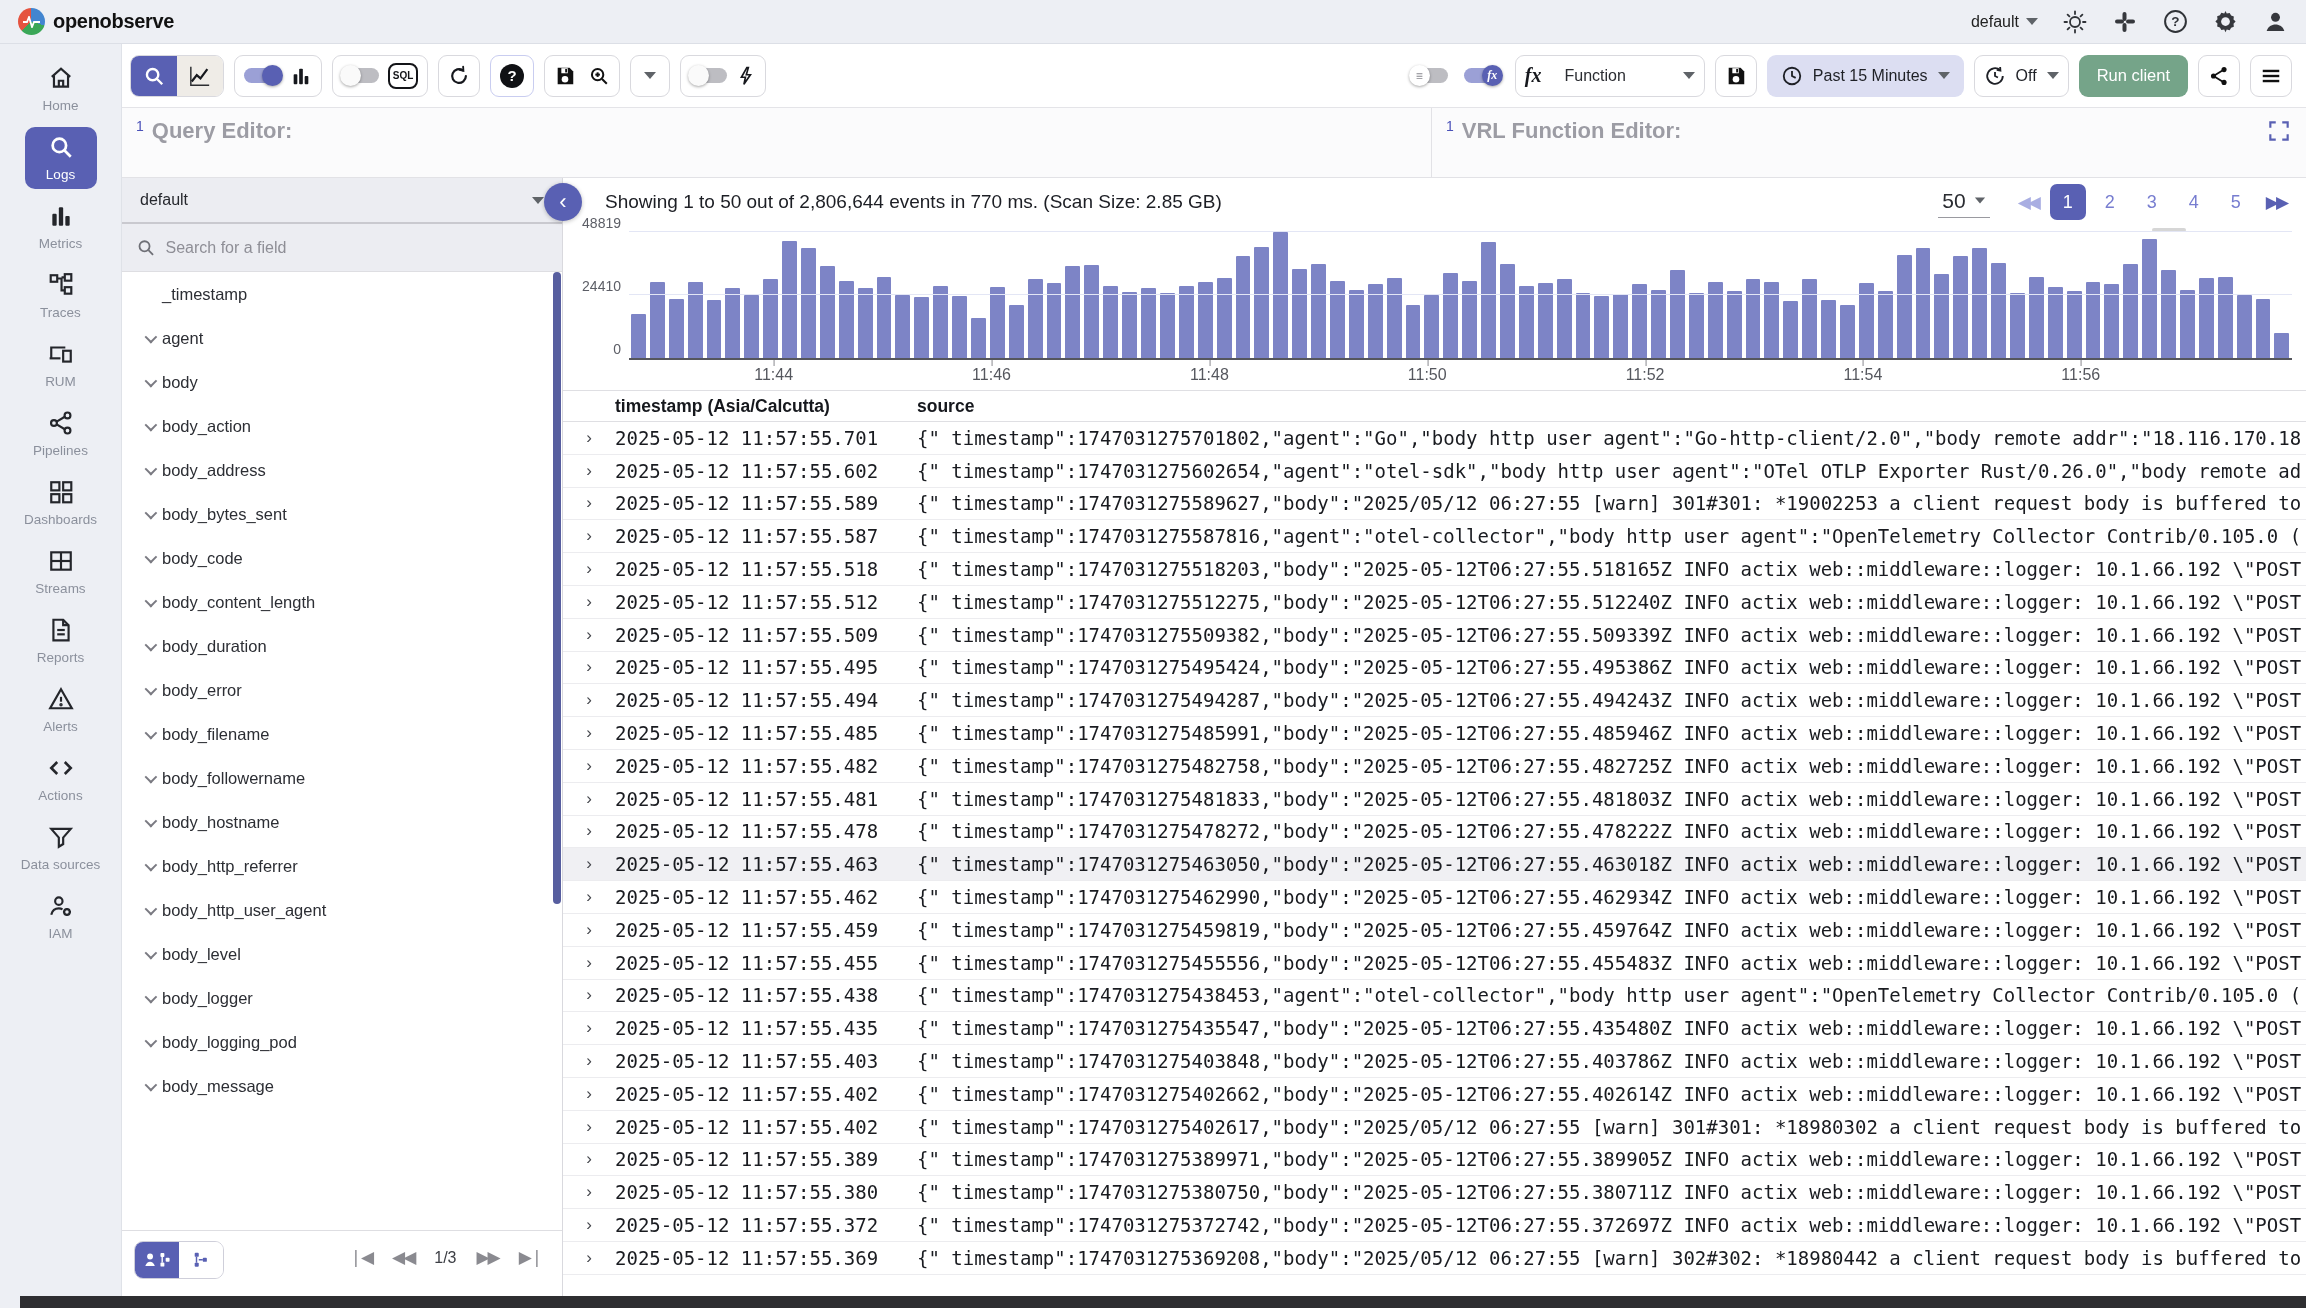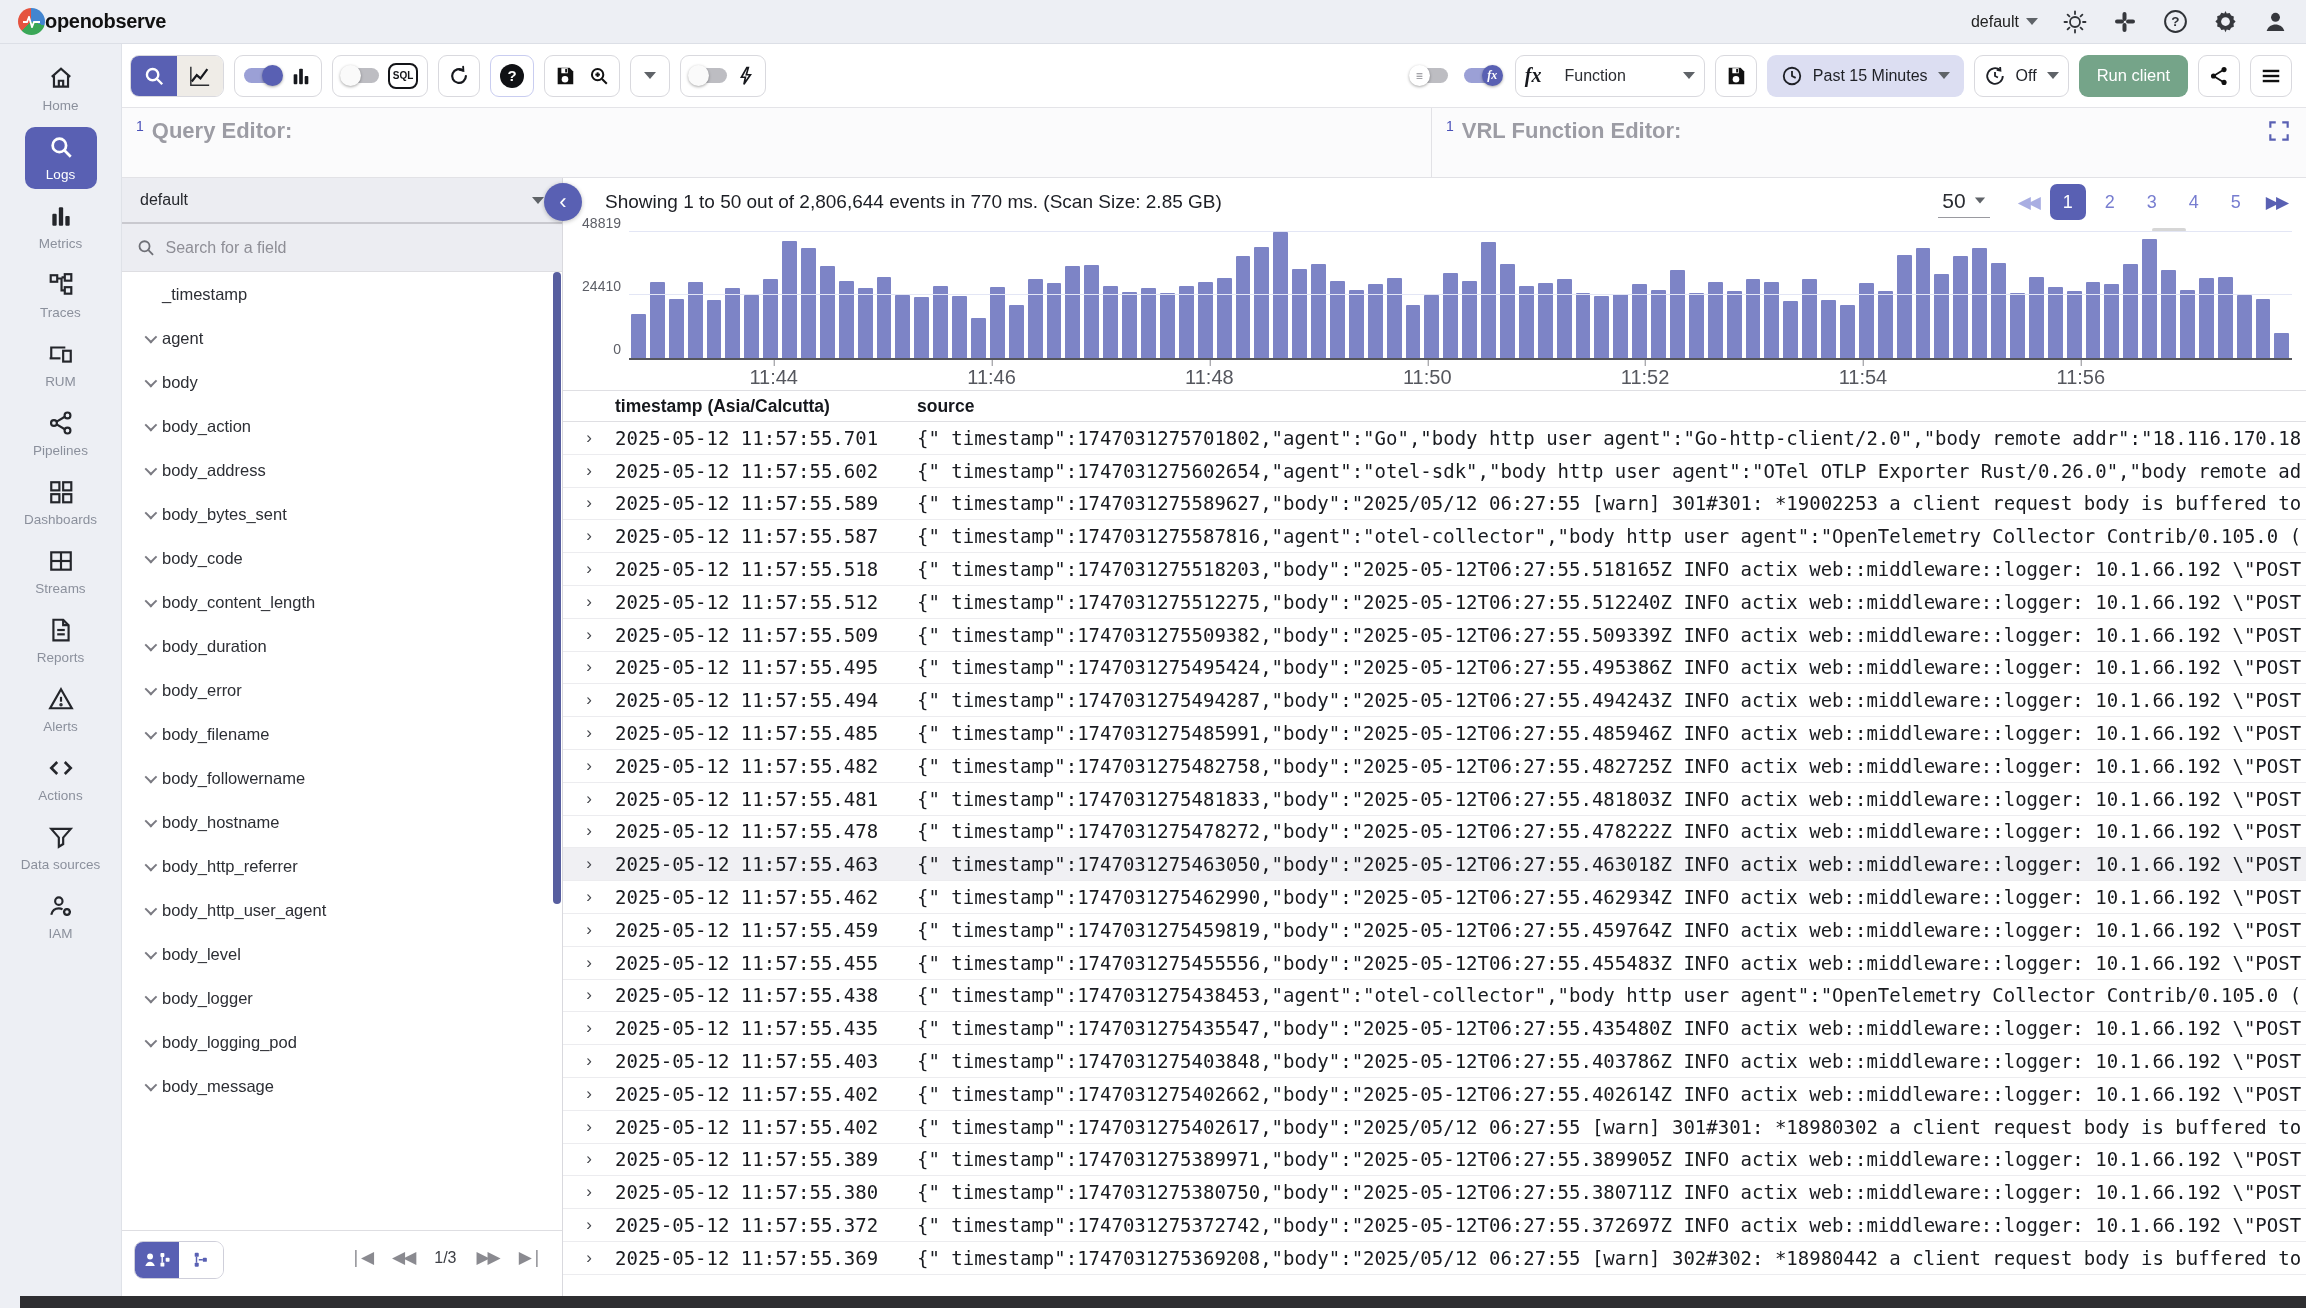--- a/index.html
+++ b/index.html
@@ -3,21 +3,21 @@
 <meta charset="utf-8">
 <style>
   * { margin:0; padding:0; box-sizing:border-box; }
   html,body { width:2306px; height:1308px; overflow:hidden; background:#fff;
     font-family:"Liberation Sans", sans-serif; color:#1d1d22; }
   .app { width:2306px; height:1308px; display:flex; flex-direction:column; position:relative; }
 
   
   .topbar { height:44px; background:#EDEFF4; border-bottom:1px solid #dcdfe6;
     display:flex; align-items:center; padding:0 18px; flex:0 0 44px; }
-  .brand { display:flex; align-items:center; }
+  .brand { display:flex; align-items:center; gap:8px; }
   .logo { width:27px; height:27px; border-radius:50%;
     background:conic-gradient(#4285d0 0 30%, #3aa757 30% 63%, #e5533f 63% 100%);
     display:flex; align-items:center; justify-content:center; }
   .logo svg { background:transparent; }
   .brand-name { font-size:20px; font-weight:bold; color:#111; letter-spacing:-0.3px; }
   .topbar-right { margin-left:auto; display:flex; align-items:center; gap:24px; }
   .org-select { font-size:16px; color:#222; display:flex; align-items:center; gap:7px; cursor:pointer; }
   .caret { width:0; height:0; border-left:6px solid transparent; border-right:6px solid transparent;
     border-top:7px solid #5f6368; display:inline-block; }
   .top-ico { width:26px; height:26px; display:flex; align-items:center; justify-content:center; color:#2f3237; }
@@ -127,21 +127,21 @@
 
   
   .chart-wrap { height:164px; flex:0 0 164px; position:relative; padding:6px 14px 0 66px; }
   .legend-dash { position:absolute; right:120px; top:2px; width:34px; height:4px; border-radius:2px; background:#d6d6d6; }
   .plot { position:relative; height:128px; border-bottom:2px solid #55565c; }
   .gridline { position:absolute; left:0; right:0; height:1px; background:#E3E6F5; }
   .ylab { position:absolute; right:calc(100% + 8px); transform:translateY(-50%); font-size:14px; color:#5c5e66; white-space:nowrap; }
   .bars { position:absolute; left:0; right:0; bottom:0; top:0; display:flex; align-items:flex-end; gap:4px; padding:0 2px; }
   .bar { flex:1; background:#7D84C6; border-radius:1px 1px 0 0; min-width:2px; }
   .xticks { position:relative; height:26px; }
-  .xtick { position:absolute; transform:translateX(-50%); font-size:20px; color:#55575e; top:6px; }
+  .xtick { position:absolute; transform:translateX(-50%); font-size:16px; color:#55575e; top:6px; }
   .xtick-mark { position:absolute; width:1px; height:6px; background:#8a8a90; top:-6px; left:50%; }
 
   
   .logtable { flex:1; display:flex; flex-direction:column; min-height:0; font-family:"DejaVu Sans Mono",monospace; }
   .lt-header { display:grid; grid-template-columns:52px 298px 1fr; align-items:center;
     height:32px; flex:0 0 32px; border-top:1px solid #dfdfe3; border-bottom:1px solid #dfdfe3;
     font-family:"Liberation Sans",sans-serif; font-weight:bold; font-size:17.5px; color:#16181d; background:#fff; }
   .lt-header .col-src { padding-left:4px; }
   .lt-rows { flex:1; overflow:hidden; }
   .lt-row { display:grid; grid-template-columns:52px 298px 1fr; align-items:center; height:32.8px;

